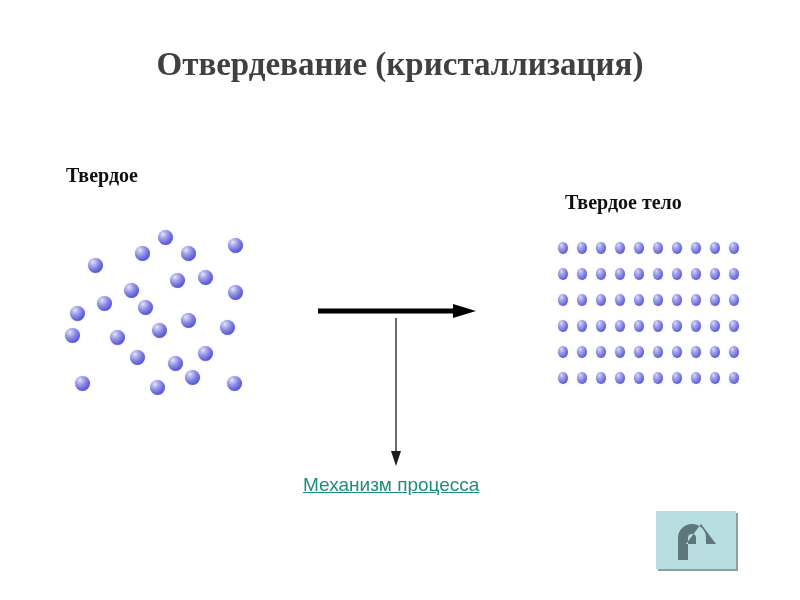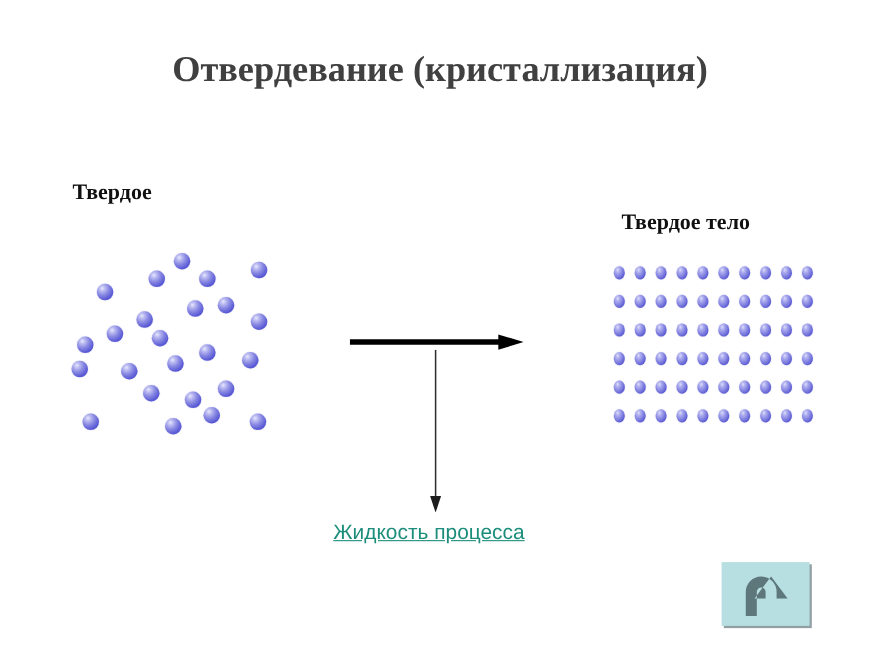--- a/index.html
+++ b/index.html
@@ -233,21 +233,21 @@
   </svg>
 </div>
 
 <div id="arrow-vertical">
   <svg width="16" height="148" viewBox="0 0 16 148">
     <line x1="8" y1="0" x2="8" y2="136" stroke="#303030" stroke-width="1.4"></line>
     <polygon points="3,133 13,133 8,148" fill="#1d1d1d"></polygon>
   </svg>
 </div>
 
-<a id="link-mechanism" href="#">Жидкость процесса</a>
+<a id="link-mechanism" href="#">Механизм процесса</a>
 
 <div id="return-button">
   <span>
     <svg width="48" height="44" viewBox="0 0 48 44">
       <path d="M6 42 L6 20 A14 14 0 0 1 34 20 L34 26 L44 26 L29 6 L14 26 L24 26 L24 20 A4 4 0 0 0 16 20 L16 42 Z" fill="#5d777b"></path>
     </svg>
   </span>
 </div>
 
 </body></html>

